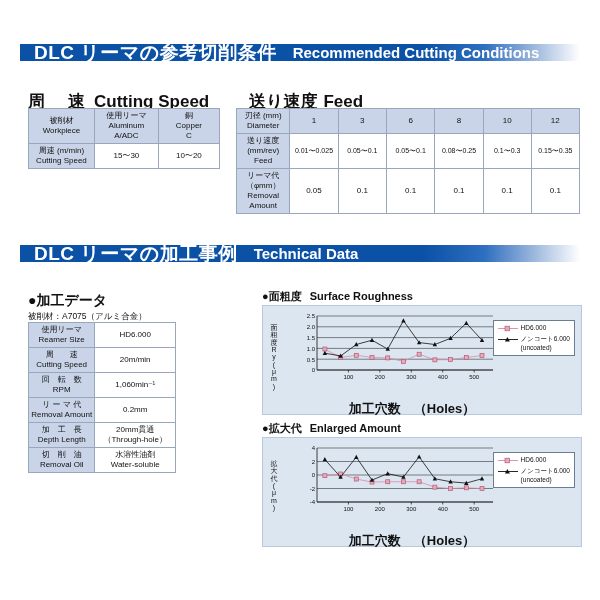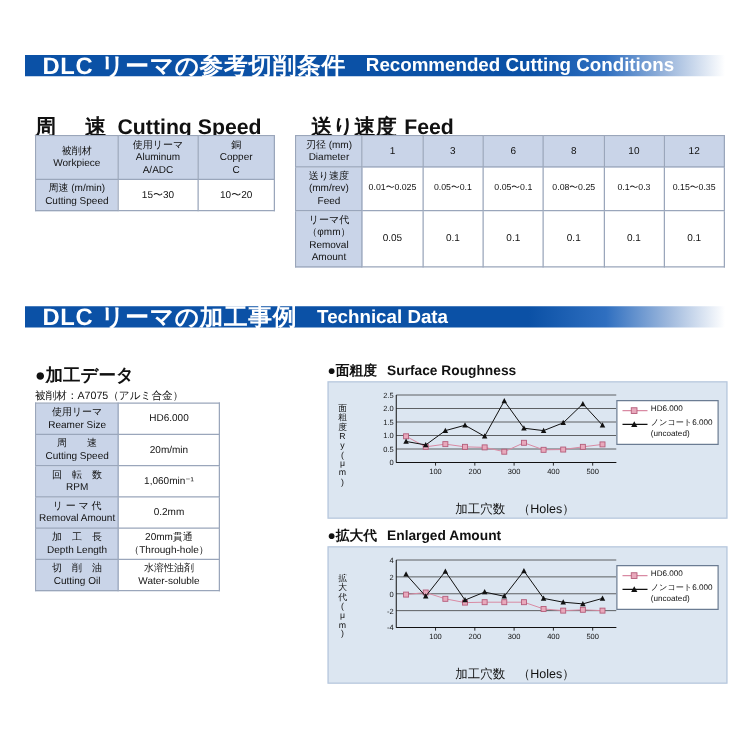--- a/index.html
+++ b/index.html
@@ -85,21 +85,21 @@
   #panel2{left:262px;top:437px;width:318px;height:108px;}
 
   .plot{position:absolute;background:transparent;}
   .plot svg{display:block;}
 
   .ylab{
     position:absolute;font-size:7px;line-height:1.05;width:10px;
     text-align:center;color:#111;
   }
   .xlab{
-    position:absolute;font-size:10px;color:#111;white-space:nowrap;text-align:center;
+    position:absolute;font-size:13px;color:#111;white-space:nowrap;text-align:center;font-weight:bold;
   }
 
   .legend{
     position:absolute;background:#ffffff;border:1px solid #6b7c93;
     padding:3px 4px 3px 3px;font-size:6.5px;line-height:1.35;
   }
   .legend .row{display:flex;align-items:center;white-space:nowrap;}
   .legend .row + .row{margin-top:2px;}
   .legend .sym{width:22px;height:7px;position:relative;margin-right:2px;flex:0 0 22px;}
   .legend .sub{margin-left:24px;white-space:nowrap;}
@@ -242,21 +242,21 @@
         <span class="enl">Depth Length</span>
       </td>
       <td class="c1">
         <span class="jpl">20mm貫通</span>
         <span class="enl">（Through-hole）</span>
       </td>
     </tr>
     <tr>
       <td class="c0">
         <span class="jpl">切　削　油</span>
-        <span class="enl">Cutting Oil</span>
+        <span class="enl">Removal Oil</span>
       </td>
       <td class="c1">
         <span class="jpl">水溶性油剤</span>
         <span class="enl">Water-soluble</span>
       </td>
     </tr>
   </tbody>
     </table>
 
   <div class="chart-title" style="left:262px;top:289px;">

